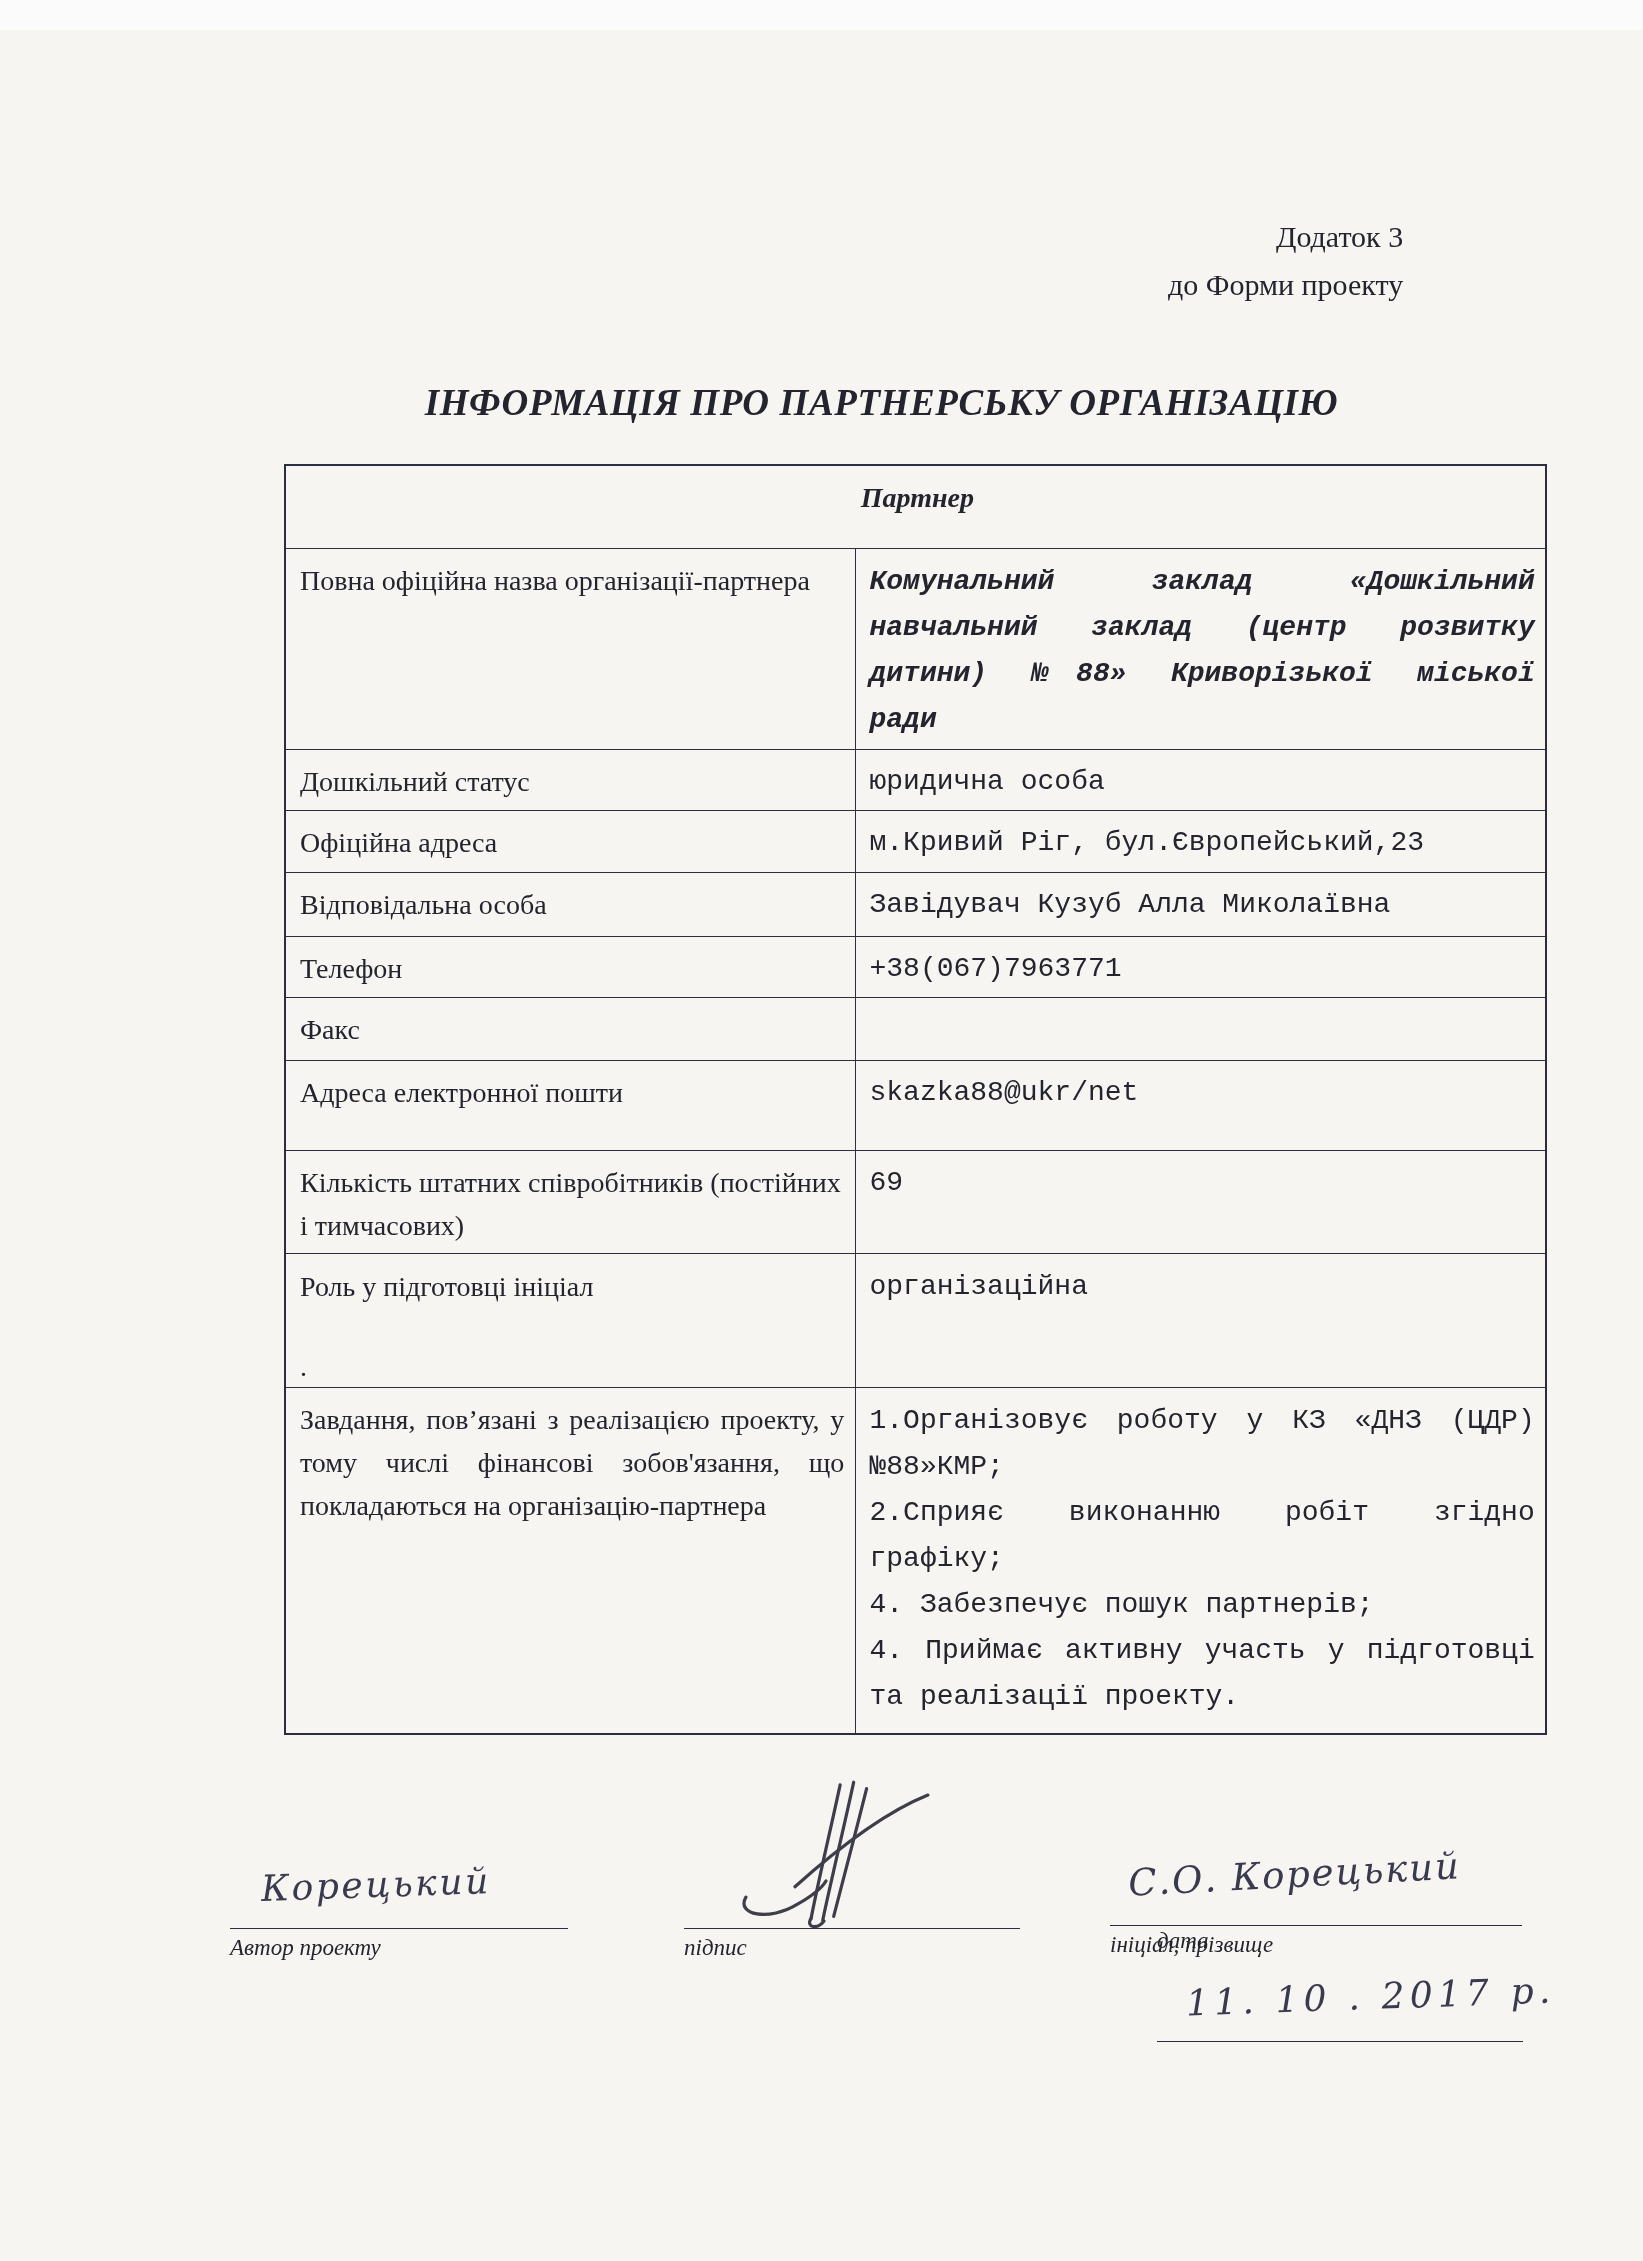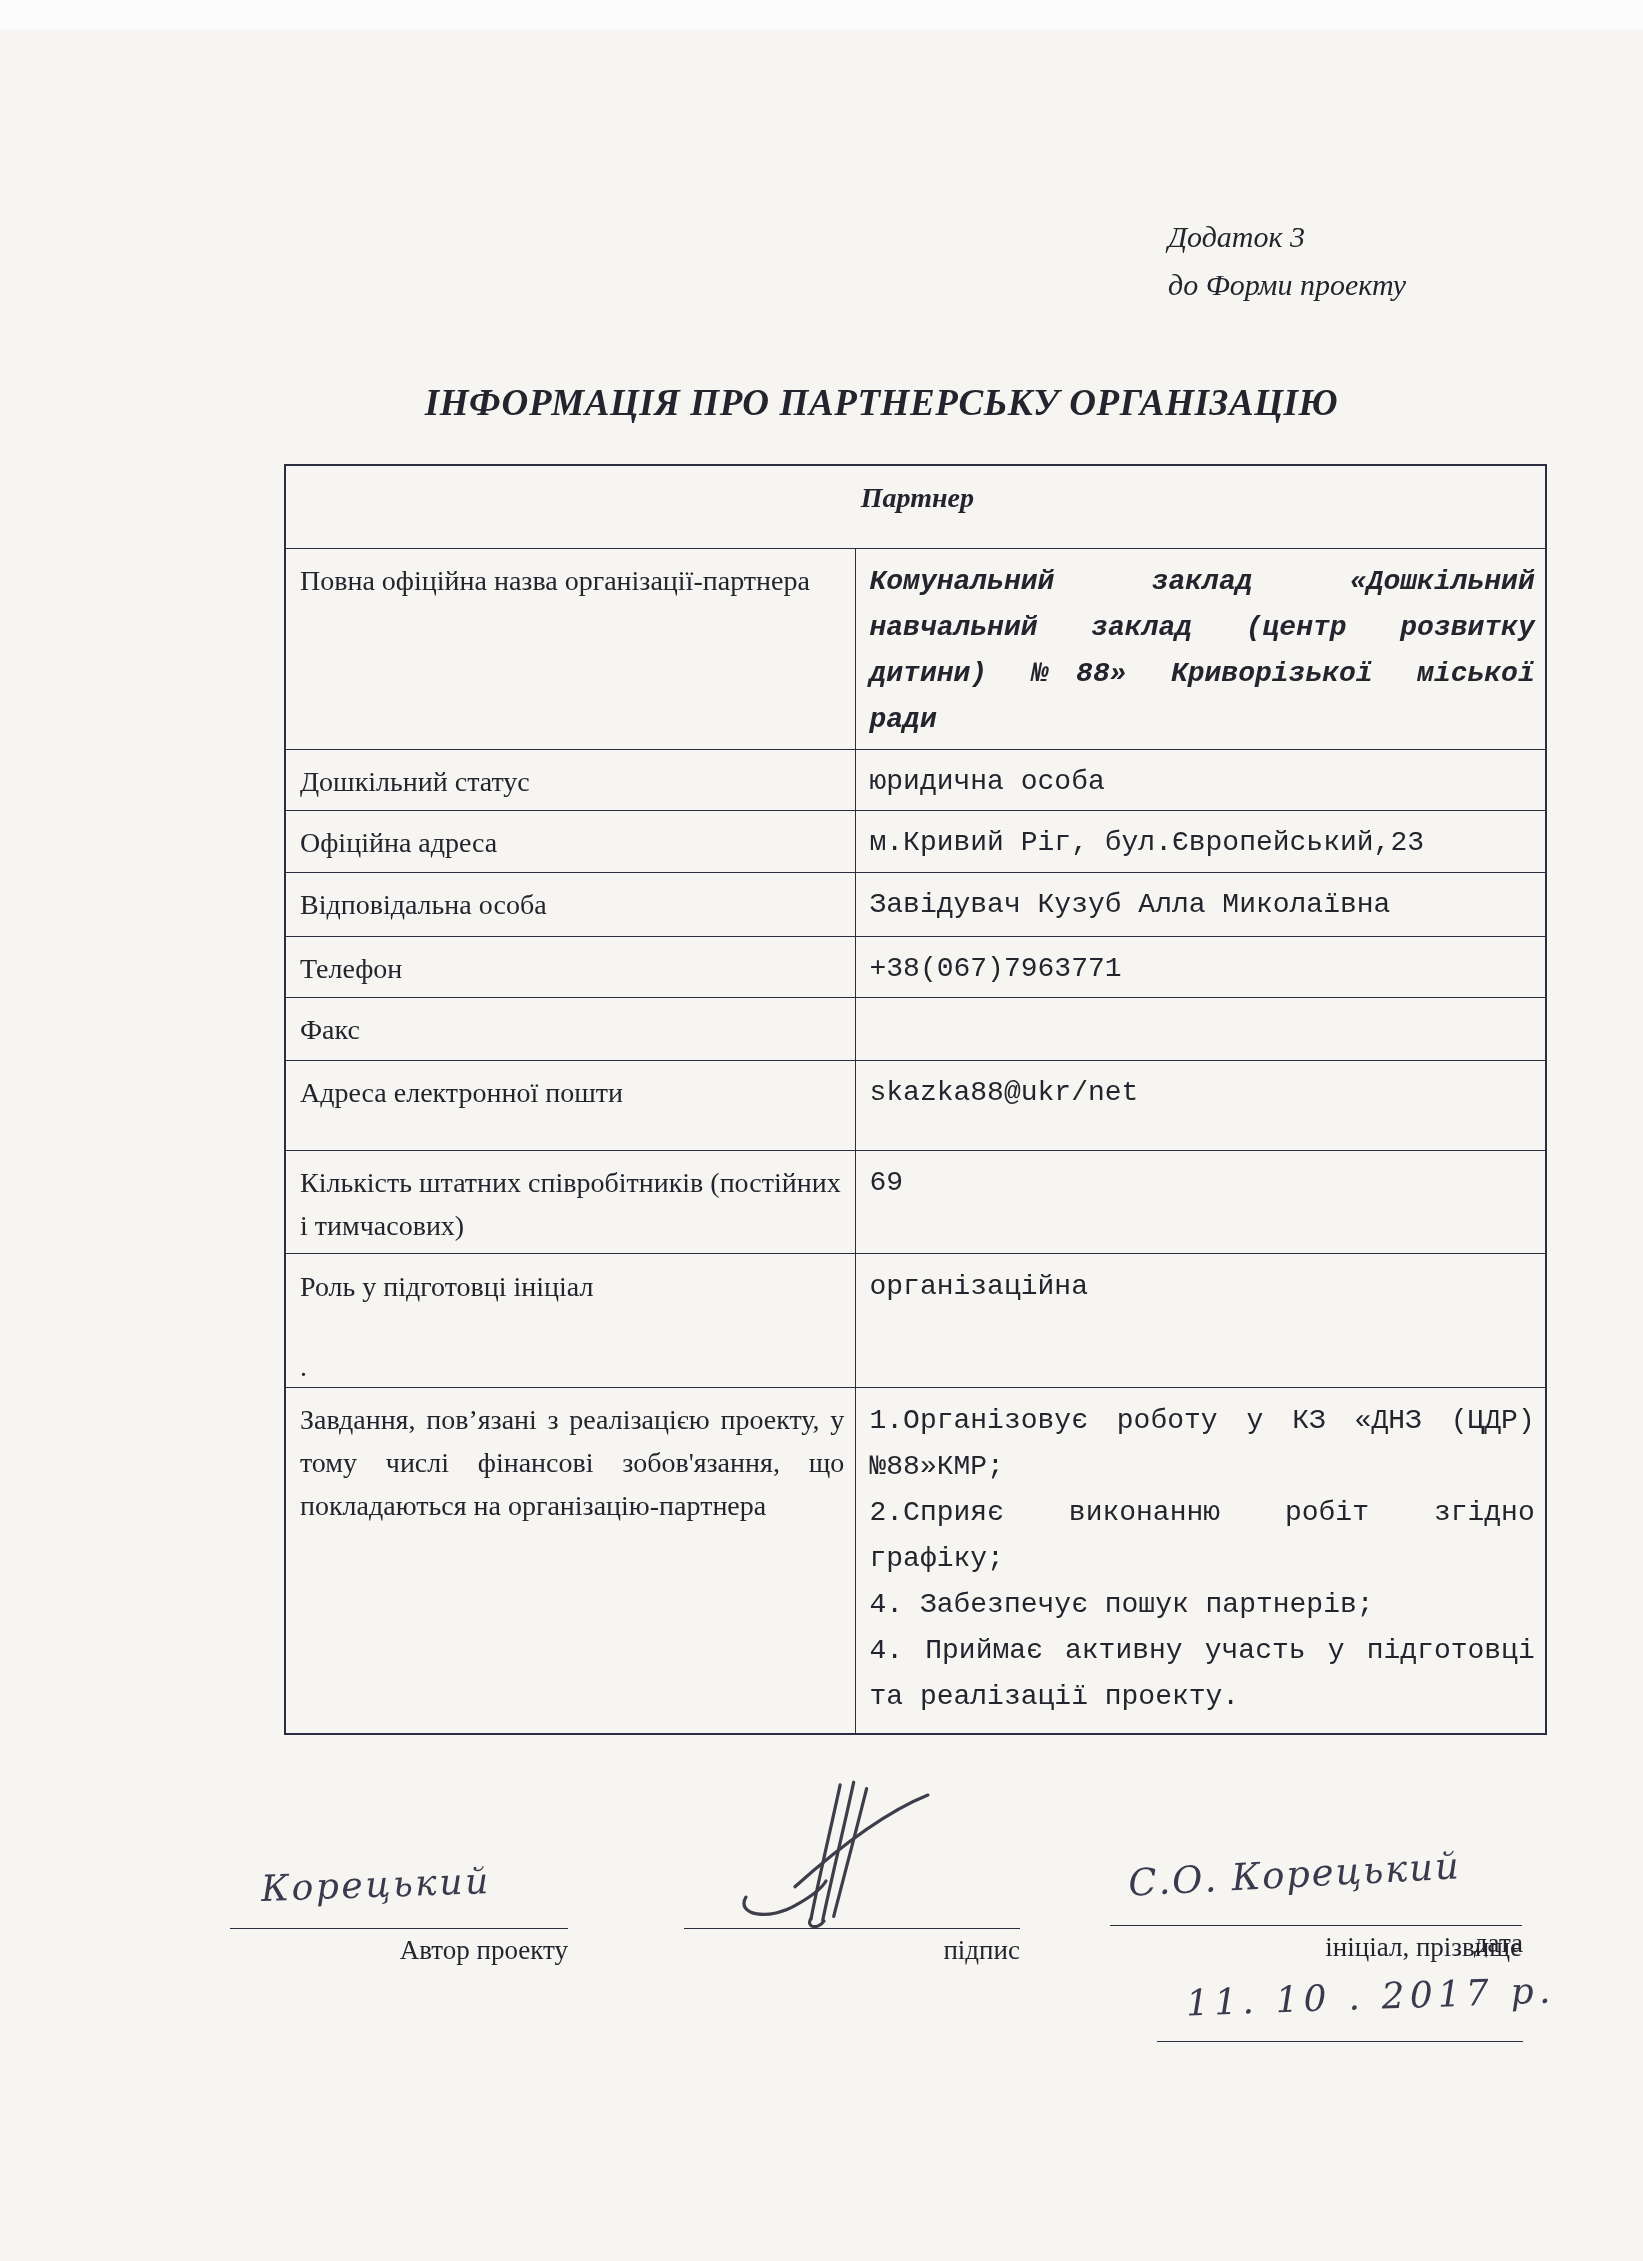--- a/index.html
+++ b/index.html
@@ -8,21 +8,21 @@
     background:#f6f5f1;
     font-family:"Liberation Serif",serif;
     color:#23242e;
   }
   .page{position:absolute;inset:0;}
   .topband{position:absolute;left:0;top:0;width:1643px;height:30px;background:#fbfbfc;}
 
   
   .appendix{
     position:absolute;left:1168px;top:213px;
-    font-style:italic;font-size:30px;line-height:48px;white-space:nowrap;
+    font-size:30px;line-height:48px;white-space:nowrap;text-align:right;
   }
   .doc-title{
     position:absolute;left:251px;top:381px;width:1261px;
     text-align:center;font-weight:700;font-style:italic;
     font-size:37px;letter-spacing:0.6px;white-space:nowrap;
   }
 
   
   table.doc{
     position:absolute;left:250px;top:464px;width:1262px;
@@ -46,22 +46,22 @@
   .stretch{text-align-last:justify;}
   td.vb{font-weight:700;font-style:italic;}
   td.vb .jl{line-height:46px;}
   td.tasks .jl{line-height:46px;}
   td.lbl-just{text-align:justify;line-height:49px;}
   .note-dot{margin-top:45px;line-height:28px;}
 
   
   .sig-line{position:absolute;border-top:1.9px solid #2d2d42;height:0;}
   .sig-caption{
-    position:absolute;font-size:27px;
-    text-align:right;color:#23242e;
+    position:absolute;font-style:italic;font-size:23px;
+    text-align:left;color:#23242e;
   }
   .hand{
     position:absolute;
     font-family:"DejaVu Serif",serif;font-style:italic;
     color:#3a3a4e;white-space:nowrap;
   }
   .hand-author{left:261px;top:1864px;font-size:36px;letter-spacing:2.6px;transform:rotate(-2deg);}
   .hand-initials{left:1128px;top:1853px;font-size:37px;letter-spacing:1.9px;transform:rotate(-3deg);}
   .hand-date{left:1186px;top:1976px;font-size:36px;letter-spacing:5.2px;transform:rotate(-2deg);}
   .sig-svg{position:absolute;left:733px;top:1777px;}

